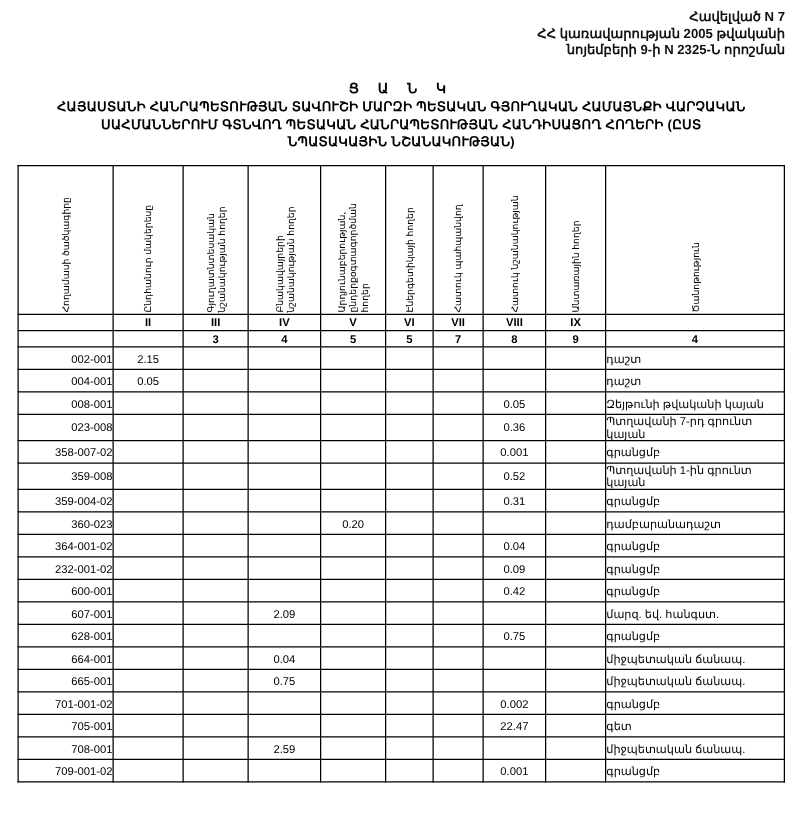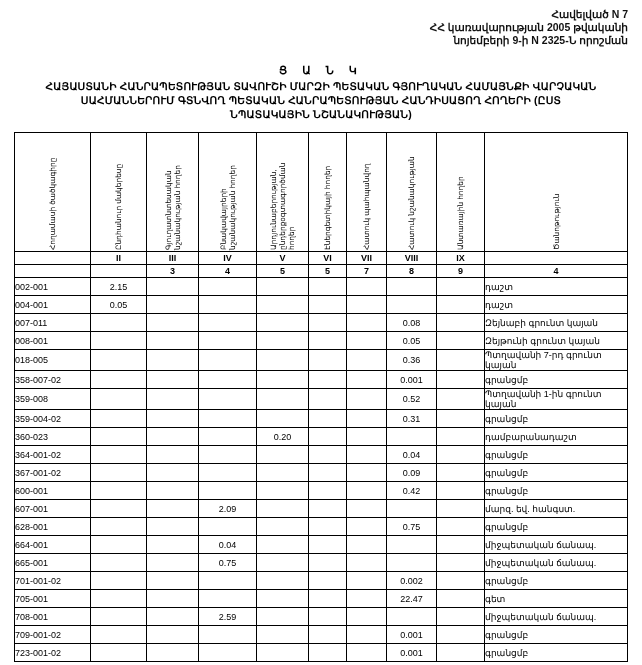--- a/index.html
+++ b/index.html
@@ -79,21 +79,21 @@
     height: 12px;
     text-align: center;
     font-size: 8.5px;
     font-weight: bold;
   }
   .datarow td {
     height: 17px;
     font-size: 9.4px;
     padding: 0 3px;
   }
-  .c-code { text-align: left; }
+  .c-code { text-align: right; }
   .c-num  { text-align: center; }
   .c-note { text-align: left; font-size: 9px; }
 </style>
 </head>
 <body>
 
 <div class="page">
 
   <div class="doc-ref">
     <div>Հավելված N 7</div>
@@ -198,45 +198,33 @@
           <td class="c-num"></td>
           <td class="c-num"></td>
           <td class="c-num"></td>
           <td class="c-num"></td>
           <td class="c-num"></td>
           <td class="c-num"></td>
           <td class="c-num"></td>
           <td class="c-note">դաշտ</td>
         </tr>
         <tr class="datarow">
-          <td class="c-code">007-011</td>
-          <td class="c-num"></td>
-          <td class="c-num"></td>
-          <td class="c-num"></td>
-          <td class="c-num"></td>
-          <td class="c-num"></td>
-          <td class="c-num"></td>
-          <td class="c-num">0.08</td>
-          <td class="c-num"></td>
-          <td class="c-note">Զեյնաբի գրունտ կայան</td>
-        </tr>
-        <tr class="datarow">
           <td class="c-code">008-001</td>
           <td class="c-num"></td>
           <td class="c-num"></td>
           <td class="c-num"></td>
           <td class="c-num"></td>
           <td class="c-num"></td>
           <td class="c-num"></td>
           <td class="c-num">0.05</td>
           <td class="c-num"></td>
-          <td class="c-note">Զեյթունի գրունտ կայան</td>
-        </tr>
-        <tr class="datarow">
-          <td class="c-code">018-005</td>
+          <td class="c-note">Զեյթունի թվականի կայան</td>
+        </tr>
+        <tr class="datarow">
+          <td class="c-code">023-008</td>
           <td class="c-num"></td>
           <td class="c-num"></td>
           <td class="c-num"></td>
           <td class="c-num"></td>
           <td class="c-num"></td>
           <td class="c-num"></td>
           <td class="c-num">0.36</td>
           <td class="c-num"></td>
           <td class="c-note">Պտղավանի 7-րդ գրունտ կայան</td>
         </tr>
@@ -294,21 +282,21 @@
           <td class="c-num"></td>
           <td class="c-num"></td>
           <td class="c-num"></td>
           <td class="c-num"></td>
           <td class="c-num"></td>
           <td class="c-num">0.04</td>
           <td class="c-num"></td>
           <td class="c-note">գրանցմբ</td>
         </tr>
         <tr class="datarow">
-          <td class="c-code">367-001-02</td>
+          <td class="c-code">232-001-02</td>
           <td class="c-num"></td>
           <td class="c-num"></td>
           <td class="c-num"></td>
           <td class="c-num"></td>
           <td class="c-num"></td>
           <td class="c-num"></td>
           <td class="c-num">0.09</td>
           <td class="c-num"></td>
           <td class="c-note">գրանցմբ</td>
         </tr>
@@ -403,32 +391,20 @@
           <td class="c-num">2.59</td>
           <td class="c-num"></td>
           <td class="c-num"></td>
           <td class="c-num"></td>
           <td class="c-num"></td>
           <td class="c-num"></td>
           <td class="c-note">միջպետական ճանապ.</td>
         </tr>
         <tr class="datarow">
           <td class="c-code">709-001-02</td>
-          <td class="c-num"></td>
-          <td class="c-num"></td>
-          <td class="c-num"></td>
-          <td class="c-num"></td>
-          <td class="c-num"></td>
-          <td class="c-num"></td>
-          <td class="c-num">0.001</td>
-          <td class="c-num"></td>
-          <td class="c-note">գրանցմբ</td>
-        </tr>
-        <tr class="datarow">
-          <td class="c-code">723-001-02</td>
           <td class="c-num"></td>
           <td class="c-num"></td>
           <td class="c-num"></td>
           <td class="c-num"></td>
           <td class="c-num"></td>
           <td class="c-num"></td>
           <td class="c-num">0.001</td>
           <td class="c-num"></td>
           <td class="c-note">գրանցմբ</td>
         </tr>

